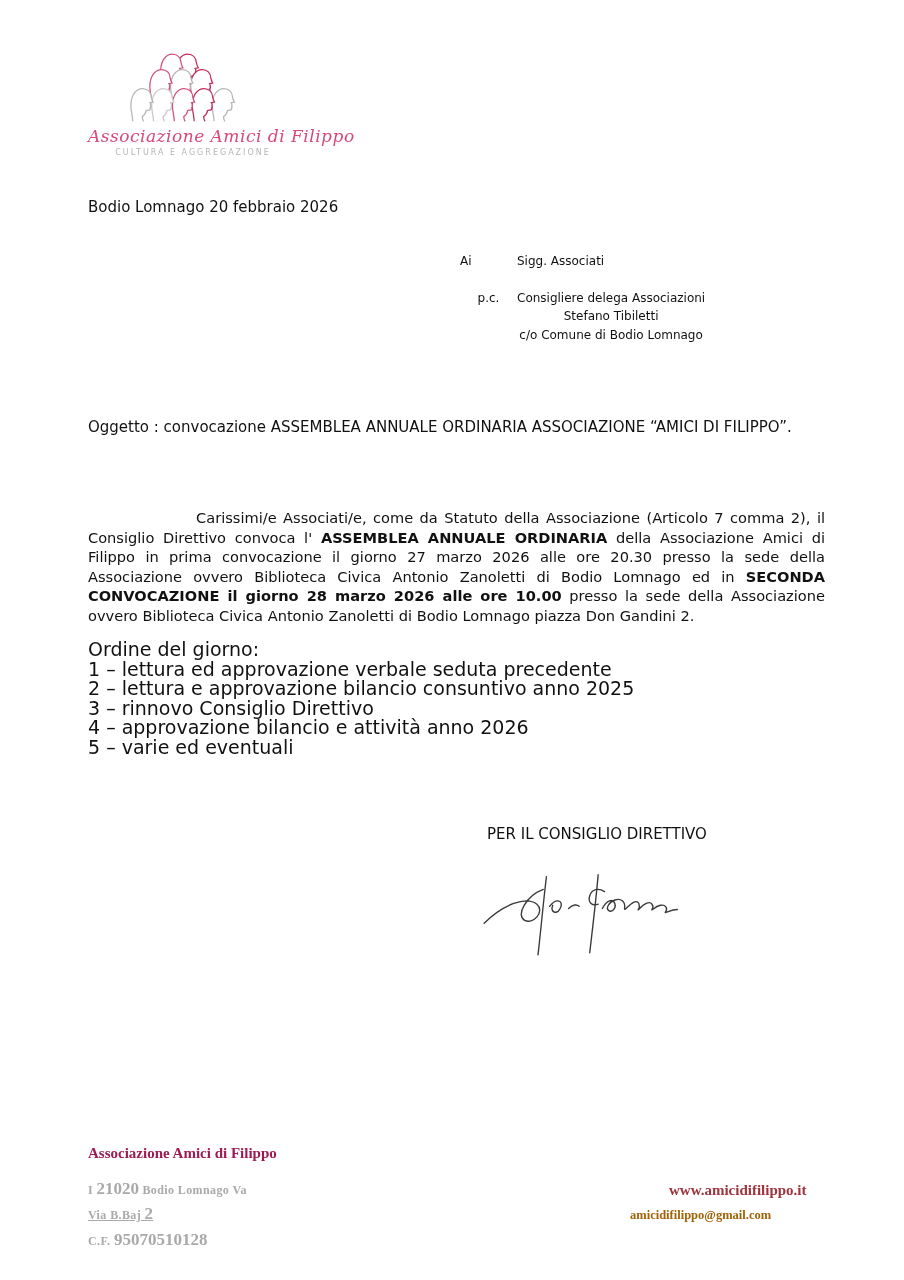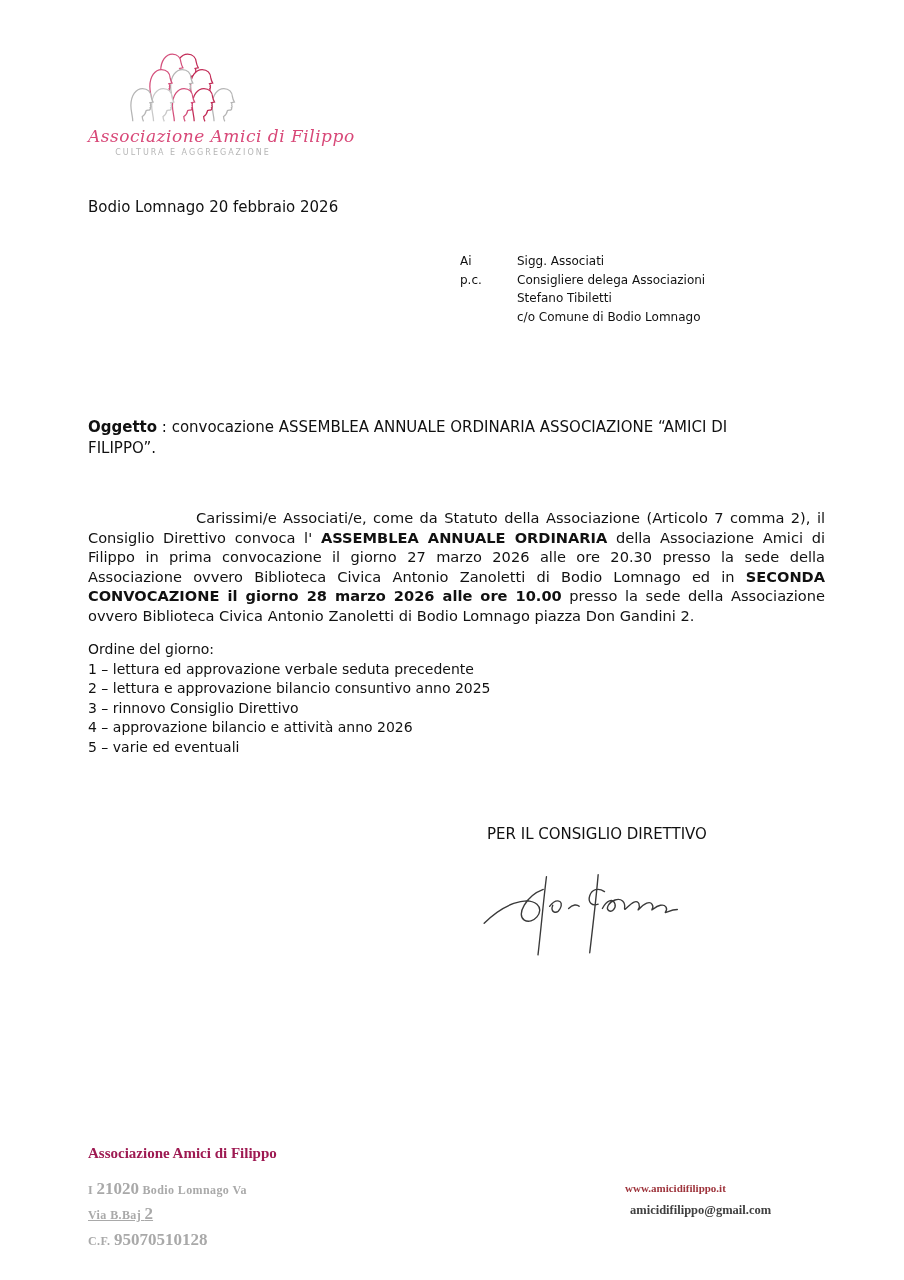--- a/index.html
+++ b/index.html
@@ -30,46 +30,46 @@
     text-align:center;
     font-size:8px;
     letter-spacing:2px;
     color:#b5b5b5;
     white-space:nowrap;
   }
   
   .dateline { position:absolute; left:88px; top:198px; font-size:15px; }
   .recipients { position:absolute; left:460px; top:252px; font-size:12px; line-height:18.5px; }
   .rec-row { display:flex; }
-  .rec-row + .rec-row { margin-top:0; }
+  .rec-row + .rec-row { margin-top:18px;text-align:center; }
   .rec-label { width:57px; flex:none; }
   .subject { position:absolute; left:88px; top:417px; width:710px; font-size:15px; line-height:21px; }
-  .subject b { font-weight:bold; }
+  .subject b { font-weight:normal; }
   .body-par {
     position:absolute; left:88px; top:508px; width:737px;
     font-size:14.6px; line-height:19.5px;
     text-align:justify; text-indent:108px;
   }
-  .agenda { position:absolute; left:88px; top:640px; font-size:14px; line-height:19.6px; }
+  .agenda { position:absolute; left:88px; top:640px; font-size:19px; line-height:19.6px; }
   .closing { position:absolute; left:432px; top:824px; width:330px; text-align:center; font-size:15px; line-height:21px; }
   .signature { position:absolute; left:478px; top:862px; width:215px; height:95px; }
   
   .footer-left {
     position:absolute; left:88px; top:1142px;
     font-family:"Liberation Serif", serif; font-weight:bold;
     line-height:23.5px;
   }
   .footer-org { font-size:15px; }
   .footer-muted { font-size:12px; letter-spacing:0.4px; }
   .footer-muted .num { font-size:17px; letter-spacing:0; }
   .footer-right {
     position:absolute; left:625px; top:1182px;
     font-family:"Liberation Serif", serif; font-weight:bold;
   }
-  .footer-site { font-size:11px; }
+  .footer-site { font-size:15px;margin-left:44px; }
   .footer-mail { font-size:12.5px; margin-top:9px; margin-left:5px; }
   a { text-decoration:none; }
 </style>
 </head>
 <body>
 
 <div class="page">
 
   <div class="logo">
     <svg class="logo-heads" viewBox="0 0 124 80" xmlns="http://www.w3.org/2000/svg">
@@ -142,16 +142,16 @@
 
   <div class="footer-left">
     <div class="footer-org" style="color:#9e1a52;">Associazione Amici di Filippo</div>
     <div class="footer-muted" style="color:#a9a9a9;margin-top:11px;">I <span class="num">21020</span> Bodio Lomnago Va</div>
     <div class="footer-muted" style="color:#a9a9a9;text-decoration:underline;">Via B.Baj <span class="num">2</span></div>
     <div class="footer-muted" style="color:#a9a9a9;">C.F. <span class="num">95070510128</span></div>
   </div>
 
   <div class="footer-right">
     <div class="footer-site"><a href="#" style="color:#9e343c;">www.amicidifilippo.it</a></div>
-    <div class="footer-mail"><a href="#" style="color:#404040;">amicidifilippo@gmail.com</a></div>
+    <div class="footer-mail"><a href="#" style="color:#a16207;">amicidifilippo@gmail.com</a></div>
   </div>
 
 </div>
 
 </body></html>

